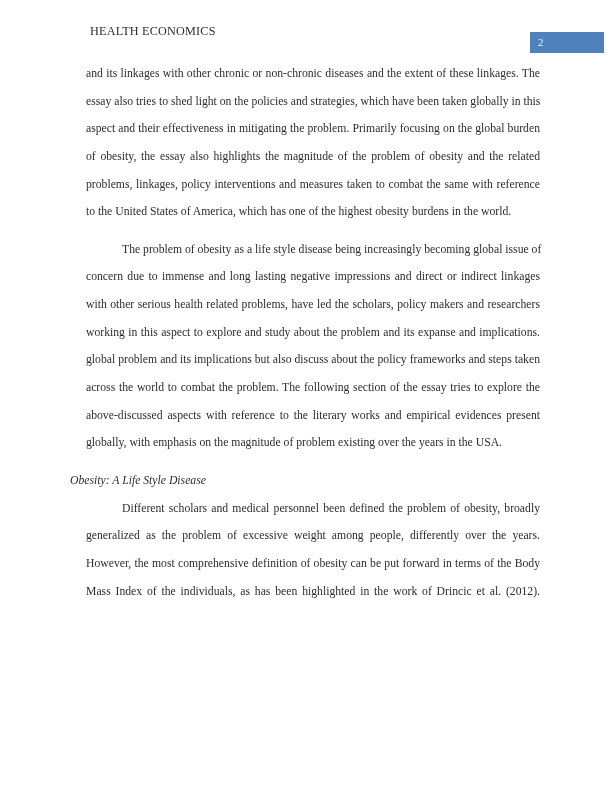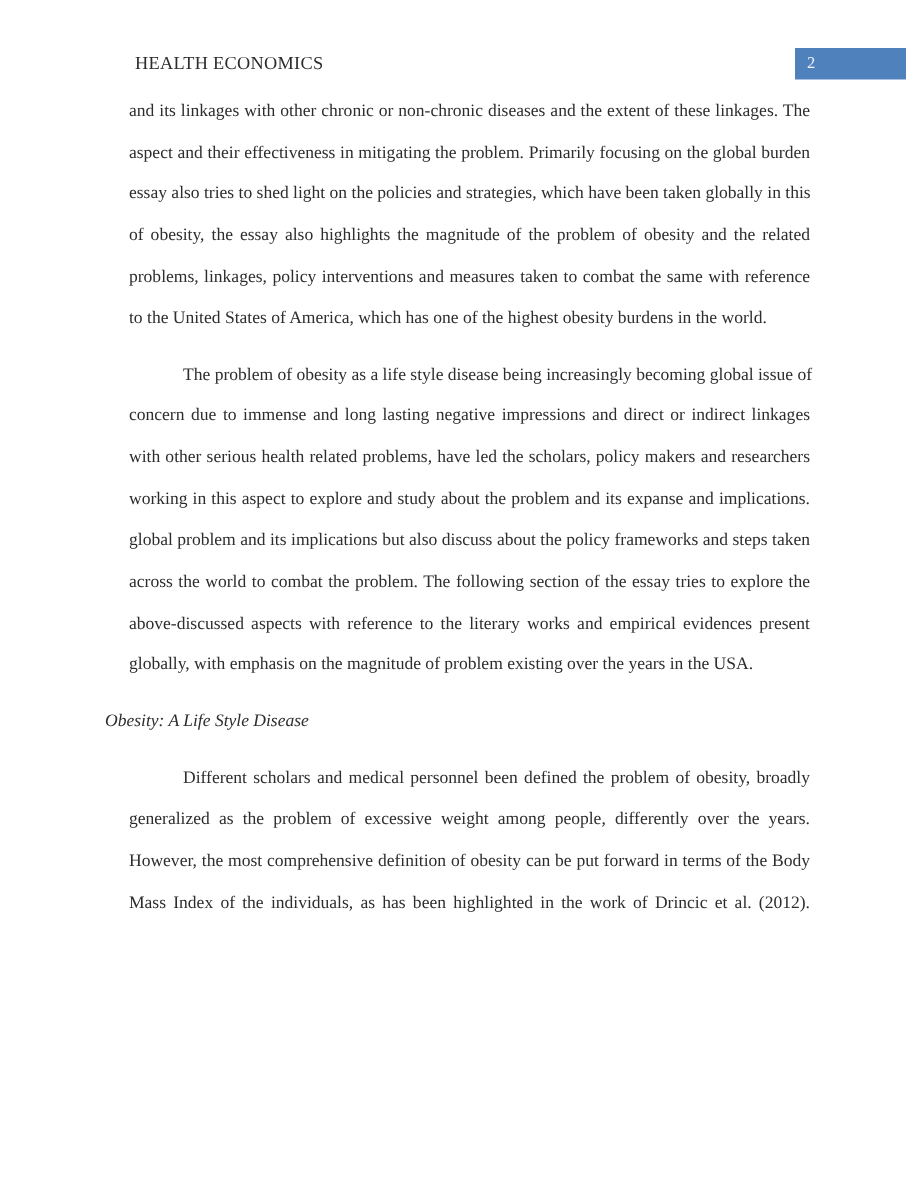--- a/index.html
+++ b/index.html
@@ -18,21 +18,21 @@
   }
   .header {
     position: absolute;
     left: 0; top: 0;
     width: 612px;
     height: 56px;
   }
   .header-title {
     position: absolute;
     left: 90px;
-    top: 33px;
+    top: 22px;
     font-size: 12.2px;
     line-height: 18px;
     letter-spacing: 0.2px;
     white-space: nowrap;
   }
   .page-number-box {
     position: absolute;
     left: 530px;
     top: 32px;
     width: 74px;
@@ -62,41 +62,41 @@
     overflow: visible;
   }
   .j {
     text-align: justify;
     text-align-last: justify;
     text-justify: inter-word;
   }
   .ind { text-indent: 36px; }
   .heading {
     font-style: italic;
-    margin: 0 0 10px 0;
+    margin: 0 0 0 0;
   }
 </style>
 </head>
 <body>
 
 <div class="page">
 
   <div class="header">
     <span class="header-title">HEALTH ECONOMICS</span>
     <div class="page-number-box">
       <span>2</span>
     </div>
   </div>
 
   <div class="content">
 
     <div class="para">
       <div class="tline j">and its linkages with other chronic or non-chronic diseases and the extent of these linkages. The</div>
+      <div class="tline j">essay also tries to shed light on the policies and strategies, which have been taken globally in this</div>
       <div class="tline j">aspect and their effectiveness in mitigating the problem. Primarily focusing on the global burden</div>
-      <div class="tline j">essay also tries to shed light on the policies and strategies, which have been taken globally in this</div>
       <div class="tline j">of obesity, the essay also highlights the magnitude of the problem of obesity and the related</div>
       <div class="tline j">problems, linkages, policy interventions and measures taken to combat the same with reference</div>
       <div class="tline">to the United States of America, which has one of the highest obesity burdens in the world.</div>
     </div>
 
     <div class="para">
       <div class="tline j ind">The problem of obesity as a life style disease being increasingly becoming global issue of</div>
       <div class="tline j">concern due to immense and long lasting negative impressions and direct or indirect linkages</div>
       <div class="tline j">with other serious health related problems, have led the scholars, policy makers and researchers</div>
       <div class="tline j">working in this aspect to explore and study about the problem and its expanse and implications.</div>

